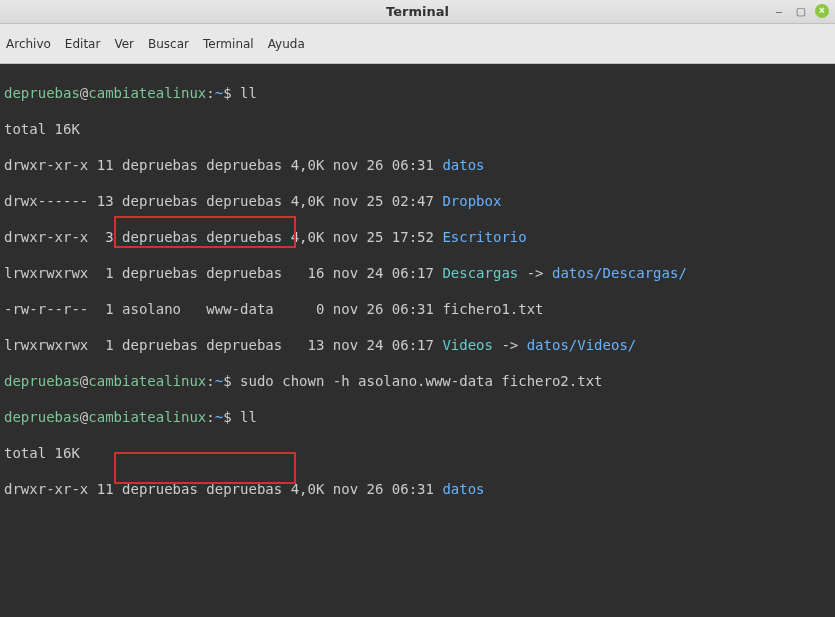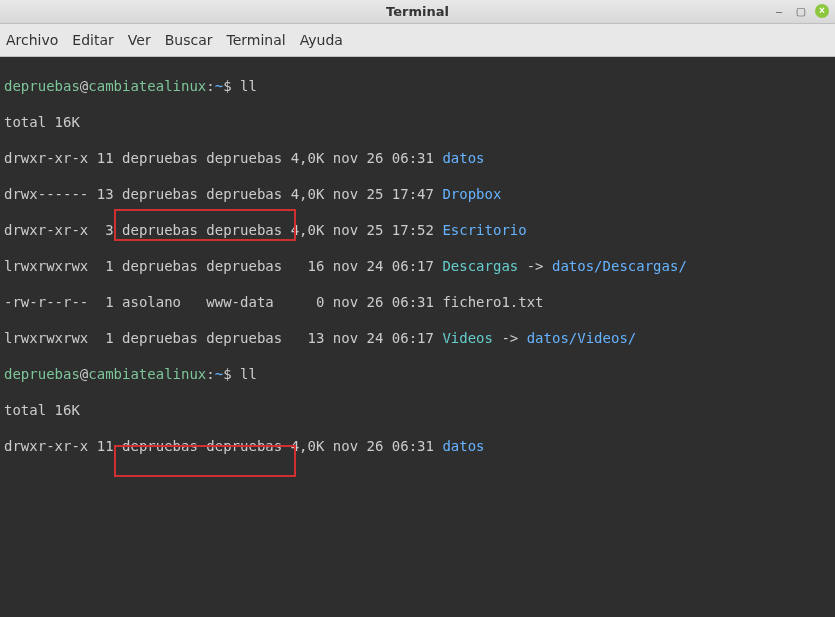--- a/index.html
+++ b/index.html
@@ -54,28 +54,28 @@
       background: #8dc63f;
       border-radius: 50%;
       width: 14px;
       height: 14px;
       color: #fff;
       font-weight: bold;
       font-size: 10px;
       line-height: 14px;
     }
     .menubar {
-      height: 33px;
+      height: 40px;
       background: #e8e8e8;
       border-bottom: 1px solid #c0c0c0;
       display: flex;
       align-items: center;
       padding: 0 6px;
       font-family: "DejaVu Sans", sans-serif;
-      font-size: 14px;
+      font-size: 12px;
       color: #333;
       gap: 14px;
     }
     .menu-item {
       cursor: pointer;
     }
     .terminal {
       background: #2e2e2e;
       color: #cccccc;
       padding: 2px 4px;
@@ -132,25 +132,26 @@
   <span class="menu-item">Ver</span>
   <span class="menu-item">Buscar</span>
   <span class="menu-item">Terminal</span>
   <span class="menu-item">Ayuda</span>
 </div>
 
 <div class="terminal">
 <div><span class="user">depruebas</span><span class="at">@</span><span class="host">cambiatealinux</span><span>:</span><span class="path">~</span><span>$</span> <span>ll</span></div>
 <div>total 16K</div>
 <div><span>drwxr-xr-x</span> <span>11</span> <span>depruebas</span> <span>depruebas</span> <span>4,0K</span> <span>nov 26 06:31</span> <span class="dir">datos</span></div>
-<div><span>drwx------</span> <span>13</span> <span>depruebas</span> <span>depruebas</span> <span>4,0K</span> <span>nov 25 17:47</span> <span class="dir">Dropbox</span></div>
+<div><span>drwx------</span> <span>13</span> <span>depruebas</span> <span>depruebas</span> <span>4,0K</span> <span>nov 25 02:47</span> <span class="dir">Dropbox</span></div>
 <div><span>drwxr-xr-x</span> <span> 3</span> <span>depruebas</span> <span>depruebas</span> <span>4,0K</span> <span>nov 25 17:52</span> <span class="dir">Escritorio</span></div>
 <div><span>lrwxrwxrwx</span> <span> 1</span> <span>depruebas</span> <span>depruebas</span> <span>  16</span> <span>nov 24 06:17</span> <span class="link">Descargas</span><span class="arrow"> -&gt; </span><span class="target">datos/Descargas/</span></div>
 <div><span>-rw-r--r--</span> <span> 1</span> <span>asolano  </span> <span>www-data </span> <span>   0</span> <span>nov 26 06:31</span> <span>fichero1.txt</span></div>
 <div><span>lrwxrwxrwx</span> <span> 1</span> <span>depruebas</span> <span>depruebas</span> <span>  13</span> <span>nov 24 06:17</span> <span class="link">Videos</span><span class="arrow"> -&gt; </span><span class="target">datos/Videos/</span></div>
+<div><span class="user">depruebas</span><span class="at">@</span><span class="host">cambiatealinux</span><span>:</span><span class="path">~</span><span>$</span> <span>sudo chown -h asolano.www-data fichero2.txt</span></div>
 <div><span class="user">depruebas</span><span class="at">@</span><span class="host">cambiatealinux</span><span>:</span><span class="path">~</span><span>$</span> <span>ll</span></div>
 <div>total 16K</div>
 <div><span>drwxr-xr-x</span> <span>11</span> <span>depruebas</span> <span>depruebas</span> <span>4,0K</span> <span>nov 26 06:31</span> <span class="dir">datos</span></div>
 
 
 
 
 
 
 

